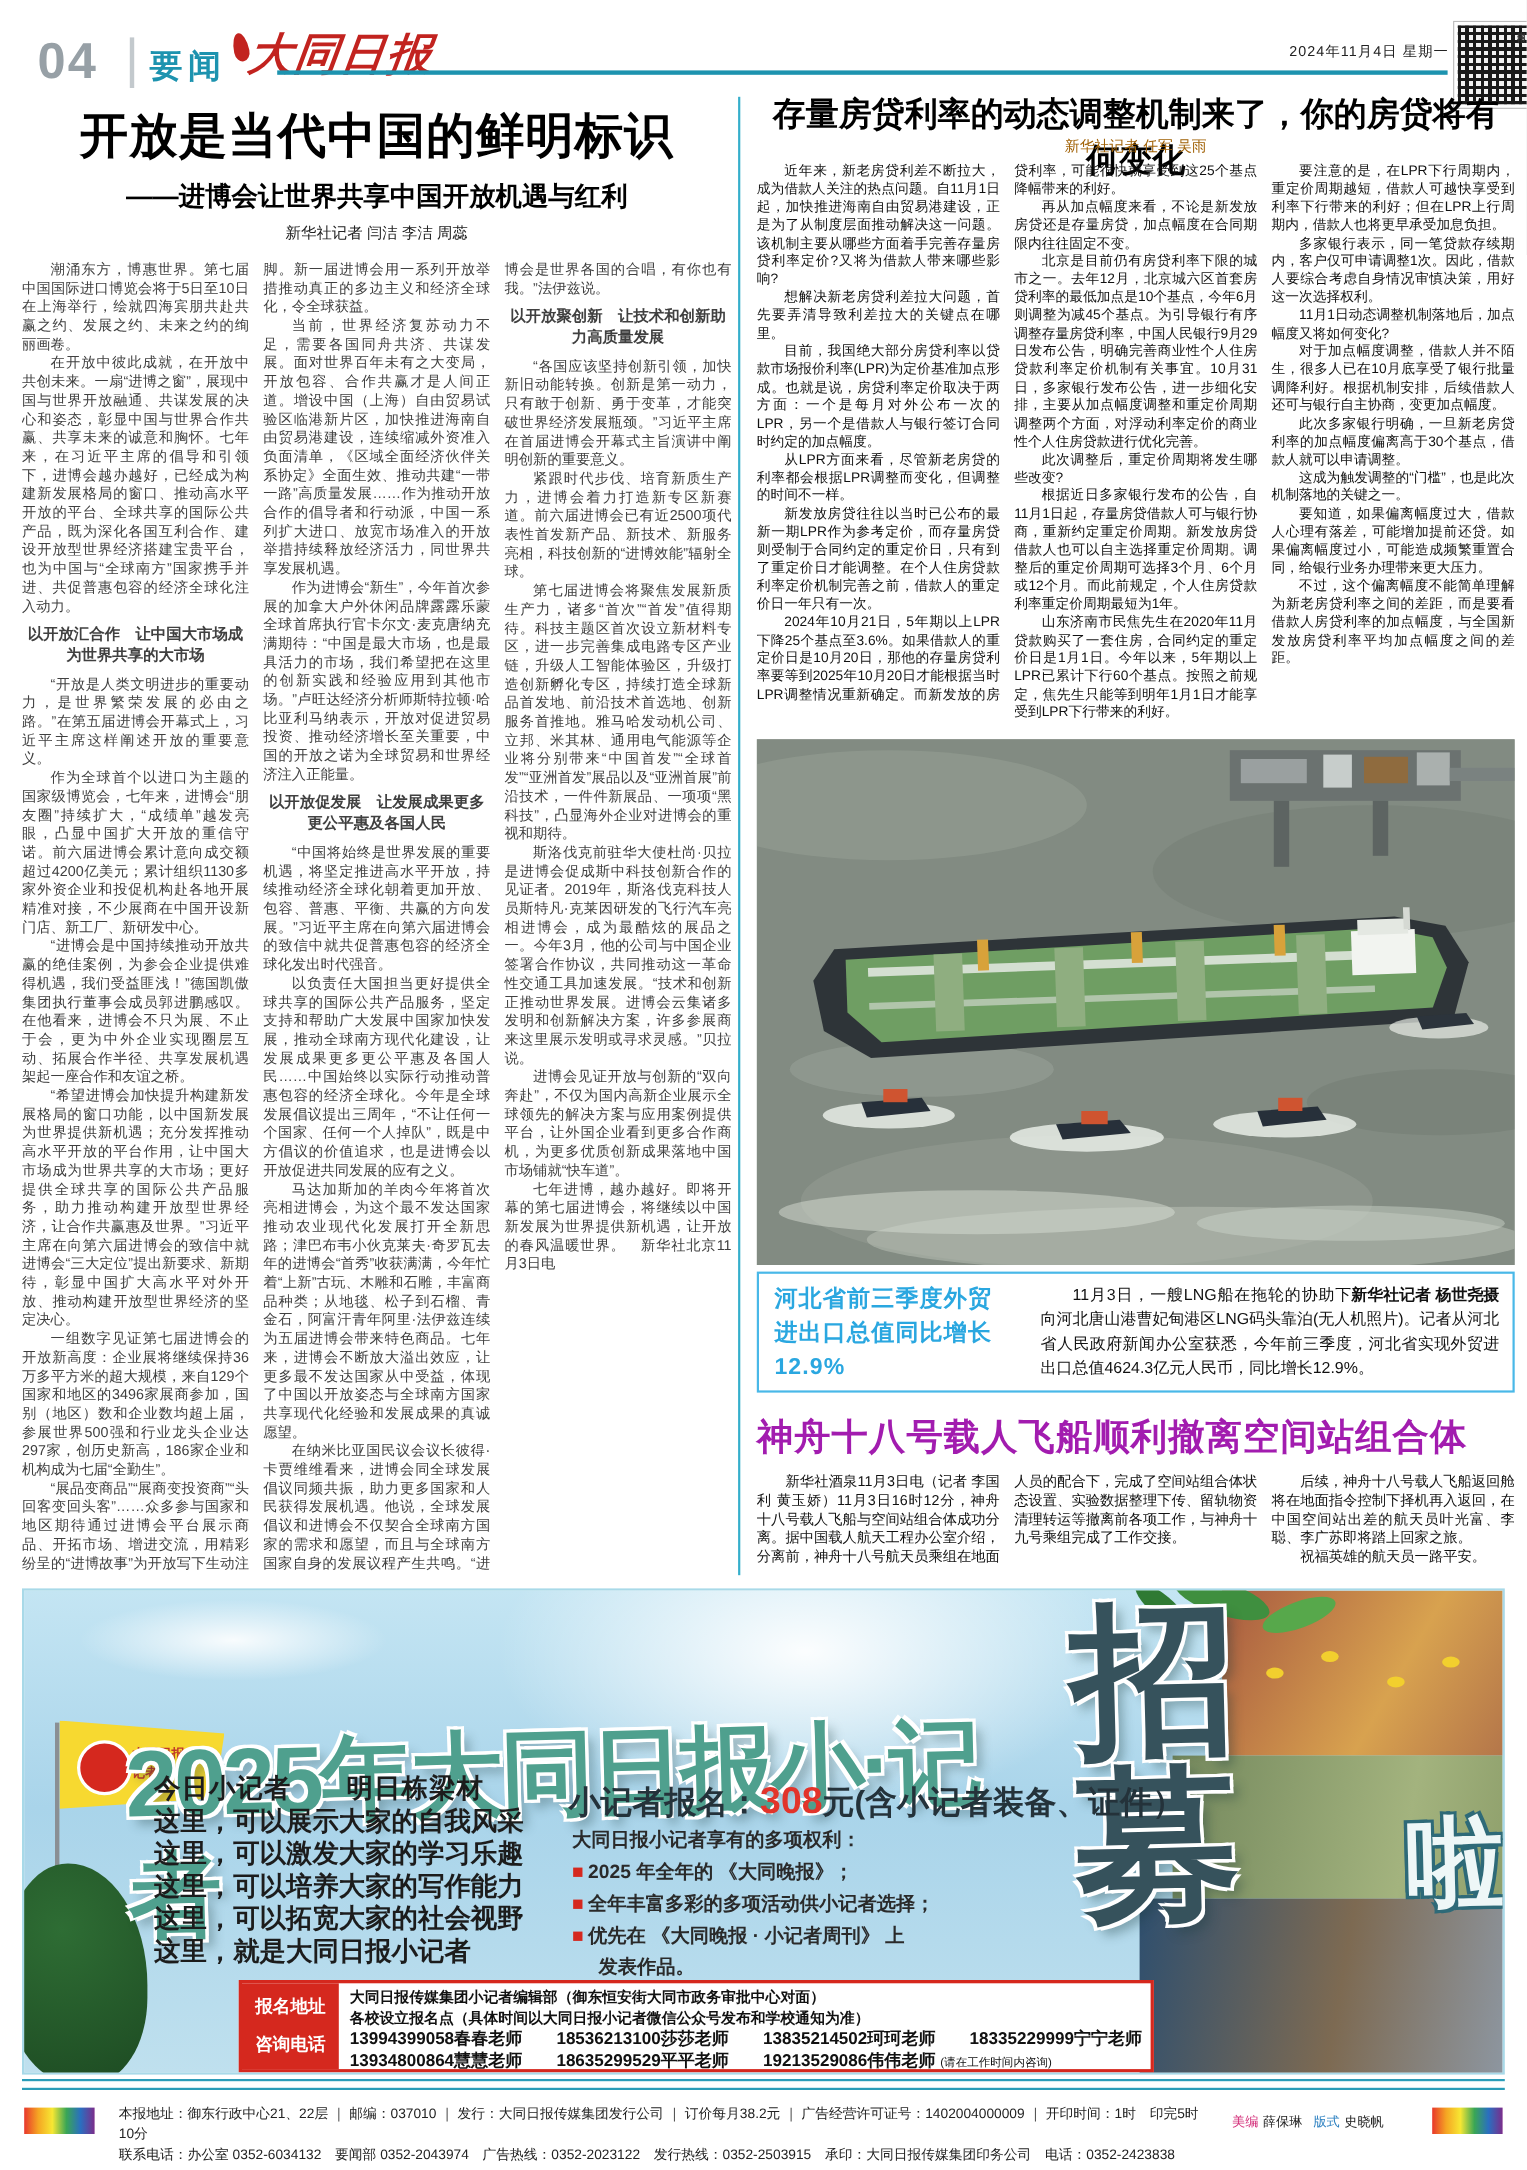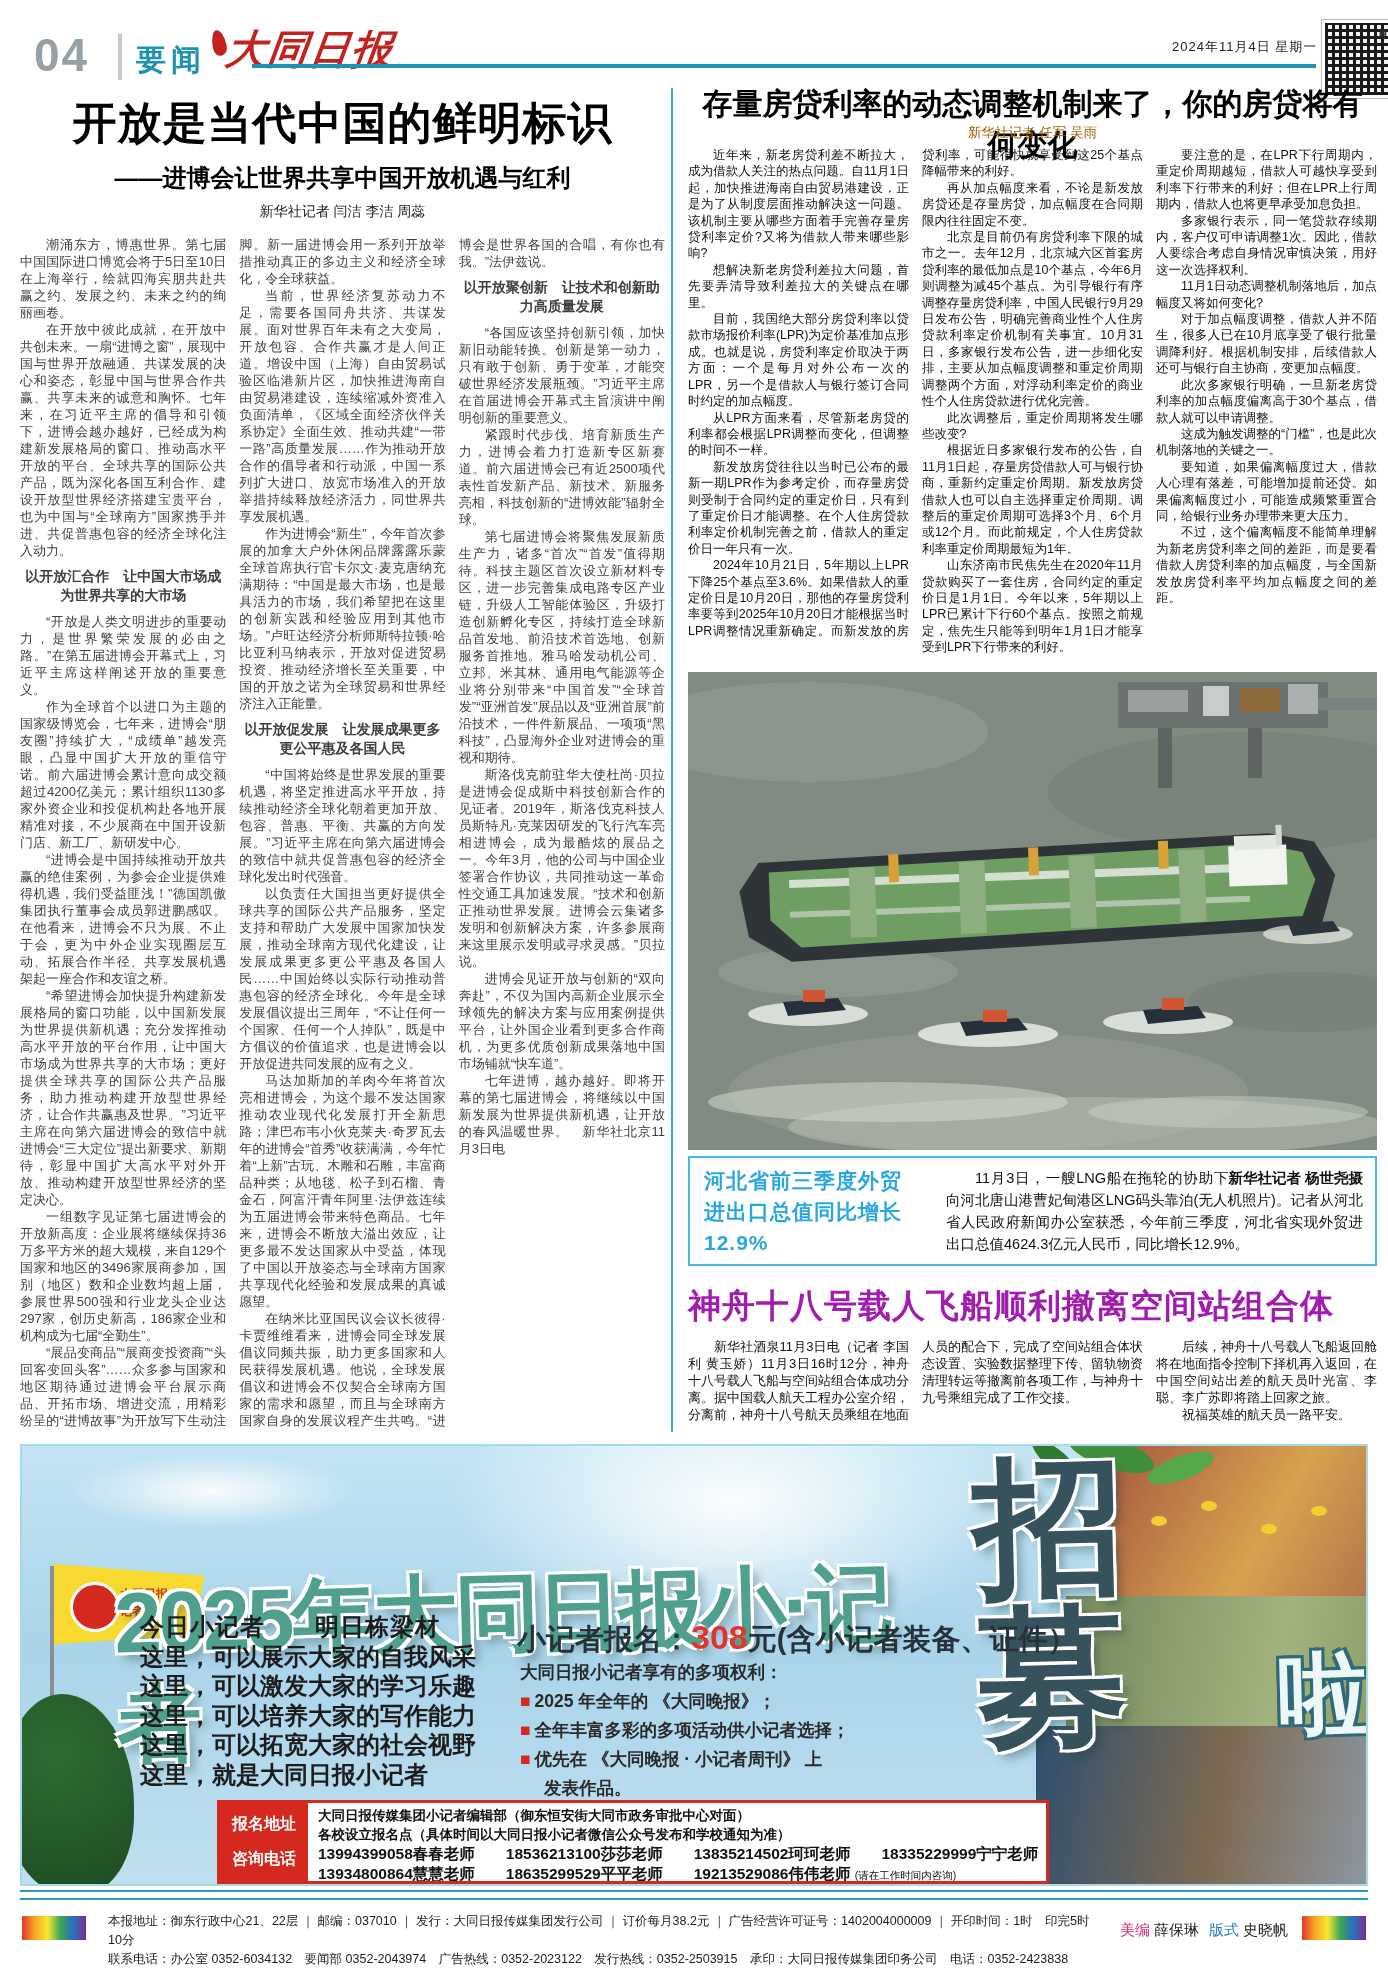--- a/index.html
+++ b/index.html
@@ -99,21 +99,21 @@
       display:flex;flex-direction:column;justify-content:space-around;align-items:center;padding:4px 0;}
   .red-content{flex:1;padding:3px 10px;overflow:hidden;}
   .red-content .addr{font-size:13.5px;font-weight:bold;line-height:19px;color:#111;white-space:nowrap;}
   .red-content .tel{font-size:15.5px;font-weight:900;line-height:20px;color:#111;white-space:nowrap;}
   .red-content .note{font-size:10.5px;font-weight:normal;}
   
   .ft-line{position:absolute;left:20px;width:1348px;height:2px;background:#2a9cb8;}
   .ft-chip{position:absolute;top:1916px;width:64px;height:24px;
       background:linear-gradient(90deg,#e8372c,#f5a623,#f7e733,#3aa655,#2a6fc0,#7b2d8b);}
   .ft-text{position:absolute;left:108px;top:1912px;width:990px;font-size:12.5px;line-height:19px;color:#222;}
-  .ft-credits{position:absolute;left:1120px;top:1921px;font-size:15px;color:#222;white-space:nowrap;}
+  .ft-credits{position:absolute;left:1120px;top:1921px;font-size:12px;color:#222;white-space:nowrap;}
   .ft-credits .lb1{color:#d4327c;margin-right:4px;}
   .ft-credits .lb2{color:#2a7fc0;margin-left:10px;margin-right:4px;}
 </style>
 </head>
 <body>
 
 <div id="page">
 
   <div class="hdr-num">04</div>
   <div class="hdr-bar"></div>

